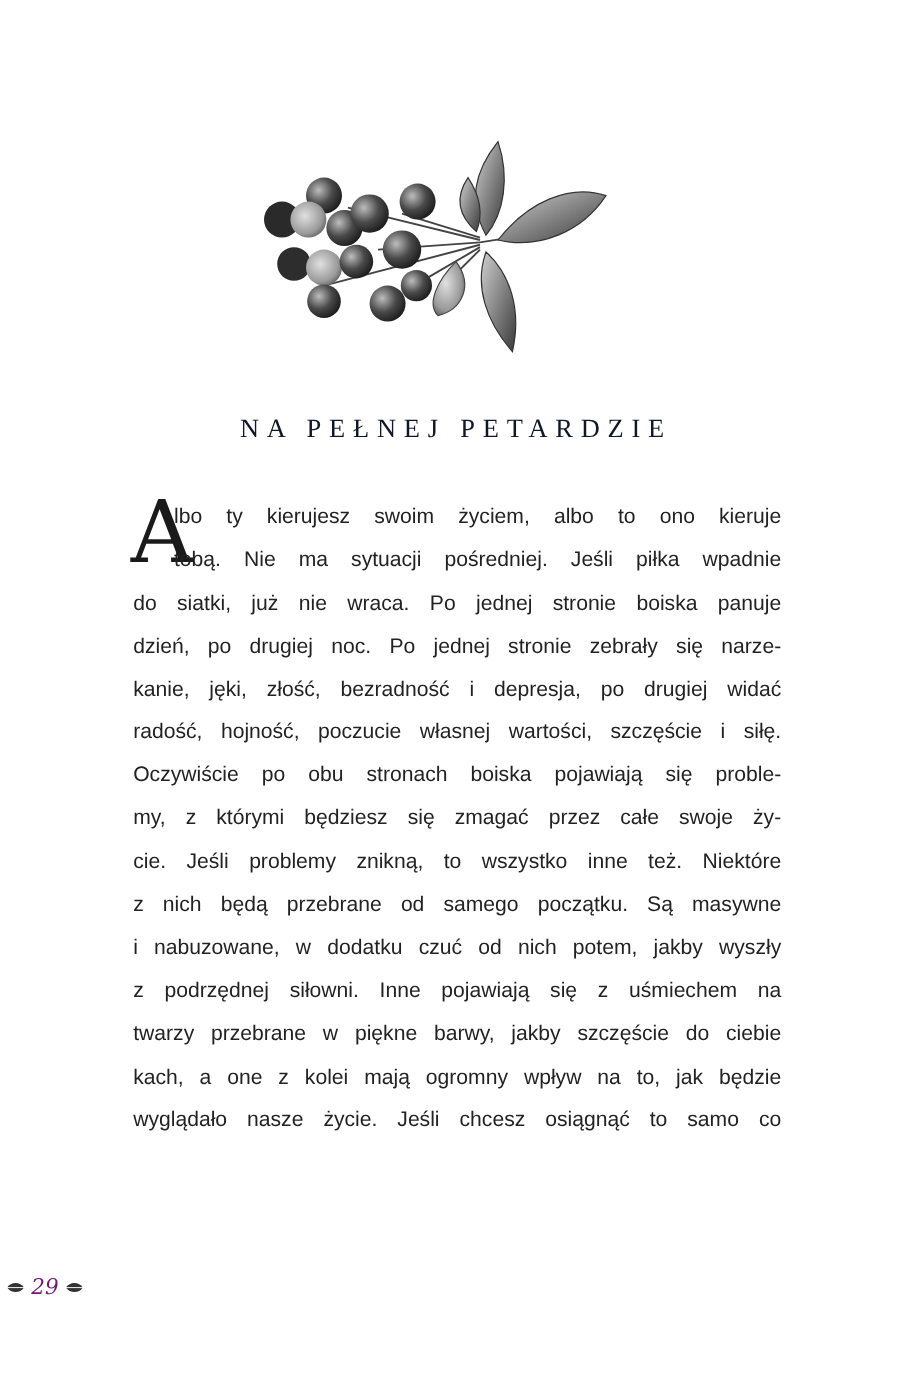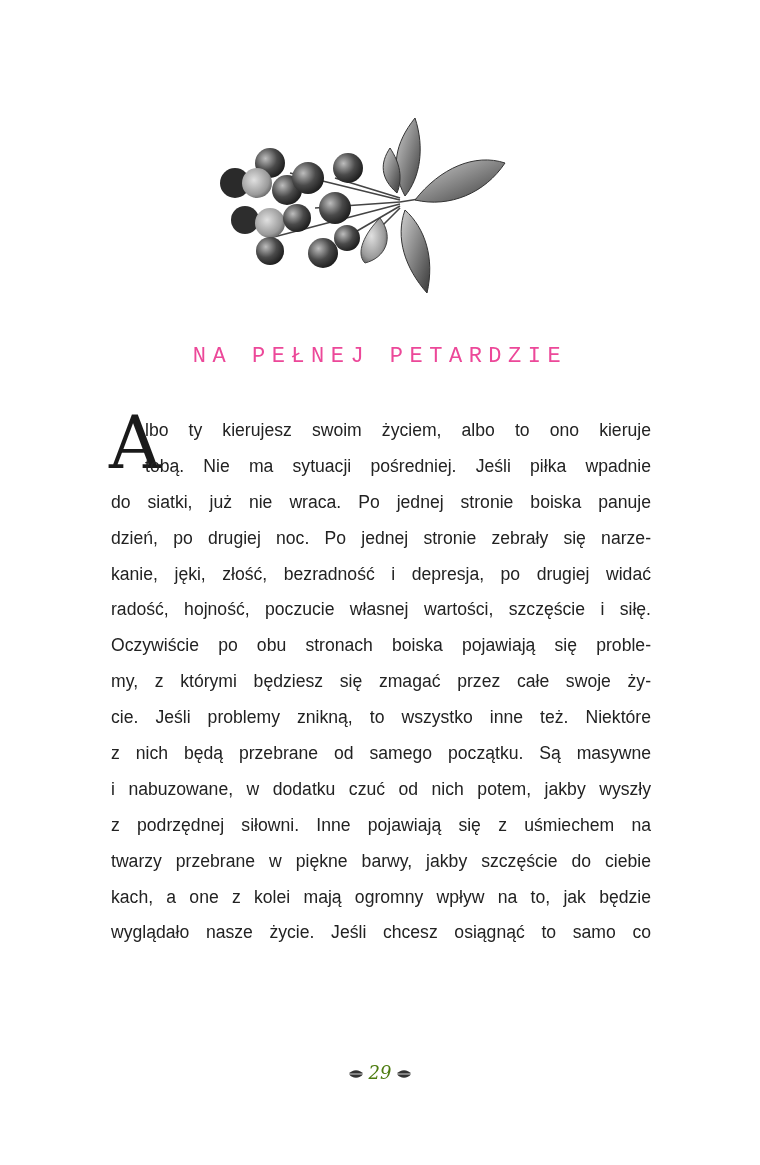--- a/index.html
+++ b/index.html
@@ -1,37 +1,37 @@
 <!DOCTYPE html>
 <html><head>
 <meta charset="utf-8">
 <style>
   html, body { margin: 0; padding: 0; background: #ffffff; }
   body { width: 760px; height: 1165px; position: relative; overflow: hidden; color: #1f1f1f; }
   .illustration { position: absolute; left: 215px; top: 108px; width: 300px; height: 200px; }
   .title {
     position: absolute; left: 0; width: 760px; top: 344px; text-align: center;
-    font-family: Liberation Mono, monospace; font-size: 22px; letter-spacing: 6.5px; color: #ec4899;
+    font-family: Liberation Serif, serif; font-size: 22px; letter-spacing: 6.5px; color: #0f172a;
   }
   .text {
     position: absolute; left: 111px; width: 540px; top: 413px;
     font-family: Liberation Sans, sans-serif; font-size: 17.6px; line-height: 35.9px;
     color: #222; text-align: justify;
   }
   .line { display: block; white-space: nowrap; text-align-last: justify; height: 35.9px; }
   .line.last { text-align-last: left; }
   .line.indent { padding-left: 20px; }
   .line.dc { padding-left: 34px; }
   .dropcap {
     position: absolute; left: 109px; top: 407px;
     font-family: "DejaVu Serif", serif; font-size: 72px; line-height: 72px; color: #1a1a1a;
   }
   .footer {
-    position: absolute; left: 0; width: 760px; top: 1062px; text-align: center;
-    font-family: "DejaVu Serif", serif; font-style: italic; font-size: 18px; color: #4d7c0f;
+    position: absolute; left: 0; width: 760px; top: 1062px; 
+    font-family: "DejaVu Serif", serif; font-style: italic; font-size: 18px; color: #701a75;
   }
   .orn { display: inline-block; vertical-align: middle; margin: 0 5px; }
 </style>
 </head>
 <body>
 
 <svg class="illustration" viewBox="0 0 300 200">
   <defs>
     <radialGradient id="cg" cx="35%" cy="35%" r="70%">
       <stop offset="0%" stop-color="#bdbdbd"></stop>

